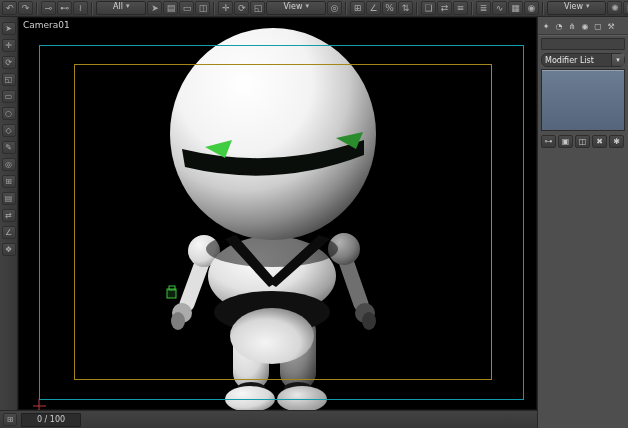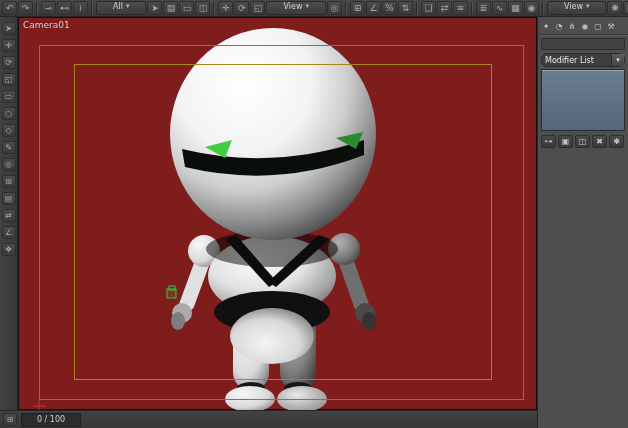--- a/index.html
+++ b/index.html
@@ -36,21 +36,21 @@
   .left-toolbar{
     position:absolute;left:0;top:17px;width:18px;height:393px;box-sizing:border-box;
     background:linear-gradient(90deg,#414141,#383838);
     border-right:1px solid #252525;
     display:flex;flex-direction:column;align-items:center;padding-top:5px;gap:4px;
   }
   .left-toolbar .tb-icon{width:14px;height:13px;line-height:12px;font-size:8px}
   
   .viewport{
     position:absolute;left:18px;top:17px;width:519px;height:393px;
-    background:#7f1d1d;box-sizing:border-box;border:1px solid #101010;
+    background:#000000;box-sizing:border-box;border:1px solid #101010;
   }
   .robot-svg{position:absolute;left:0;top:0}
   .safe-outer{
     position:absolute;left:20px;top:27px;width:483px;height:353px;
     border:1px solid #129aad;pointer-events:none;
   }
   .safe-inner{
     position:absolute;left:55px;top:46px;width:416px;height:314px;
     border:1px solid #a3871a;pointer-events:none;
   }

